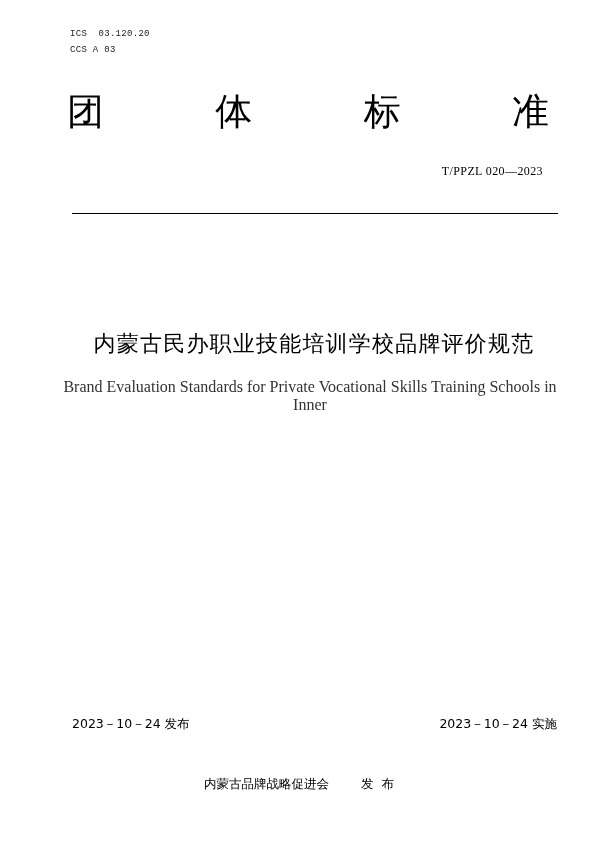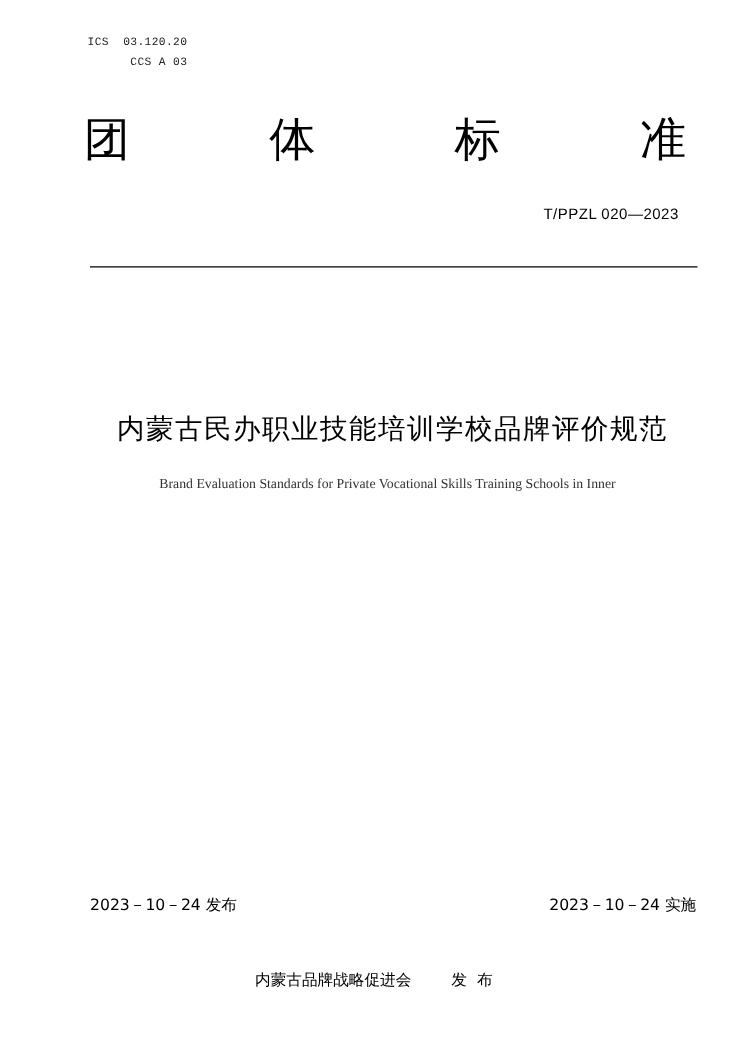--- a/index.html
+++ b/index.html
@@ -1,24 +1,24 @@
 <!DOCTYPE html>
 <html><head>
   <meta charset="utf-8">
   <style>
     html, body { margin: 0; padding: 0; background: #ffffff; }
     body { width: 600px; height: 850px; position: relative; overflow: hidden; color: #000; font-family: "DejaVu Sans", sans-serif; }
     .codes { position: absolute; left: 70px; top: 26px; font-family: "Liberation Mono", monospace; font-size: 9px; line-height: 16px; color: #222; letter-spacing: 0.3px; }
-    .codes div { white-space: pre; text-align: right; }
+    .codes div { white-space: pre; }
     .main-title { position: absolute; left: 67px; top: 88px; width: 482px; height: 48px; display: flex; justify-content: space-between; align-items: center; font-family: "DejaVu Sans", sans-serif; font-size: 37px; line-height: 48px; }
     .main-title span { display: block; }
-    .std-number { position: absolute; right: 57px; top: 164px; font-family: Liberation Sans, sans-serif; font-size: 12px; letter-spacing: 0.4px; }
+    .std-number { position: absolute; right: 57px; top: 164px; font-family: Liberation Serif, serif; font-size: 12px; letter-spacing: 0.4px; }
     .rule { position: absolute; left: 72px; top: 213px; width: 486px; height: 0; border-top: 1.5px solid #000; }
     .cn-title { position: absolute; left: 0; width: 628px; top: 329px; text-align: center; font-family: "DejaVu Sans", sans-serif; font-size: 22px; letter-spacing: 1.2px; line-height: 30px; }
-    .en-title { position: absolute; left: 60px; width: 500px; top: 378px; text-align: center; font-family: "Liberation Serif", serif; font-size: 11px; line-height: 18px; color: #333; }
+    .en-title { position: absolute; left: 60px; width: 500px; top: 378px; text-align: center; font-family: "Liberation Serif", serif; font-size: 16px; line-height: 18px; color: #333; }
     .date { position: absolute; top: 716px; font-family: "DejaVu Sans", sans-serif; font-size: 12.5px; }
     .date.publish { left: 72px; }
     .date.implement { right: 43px; }
     .publisher { position: absolute; left: 204px; top: 776px; font-family: "DejaVu Sans", sans-serif; font-size: 12.5px; white-space: pre; }
     .publisher .issue { margin-left: 32px; letter-spacing: 8px; }
   </style>
 </head>
 <body>
 
 <div class="codes">

